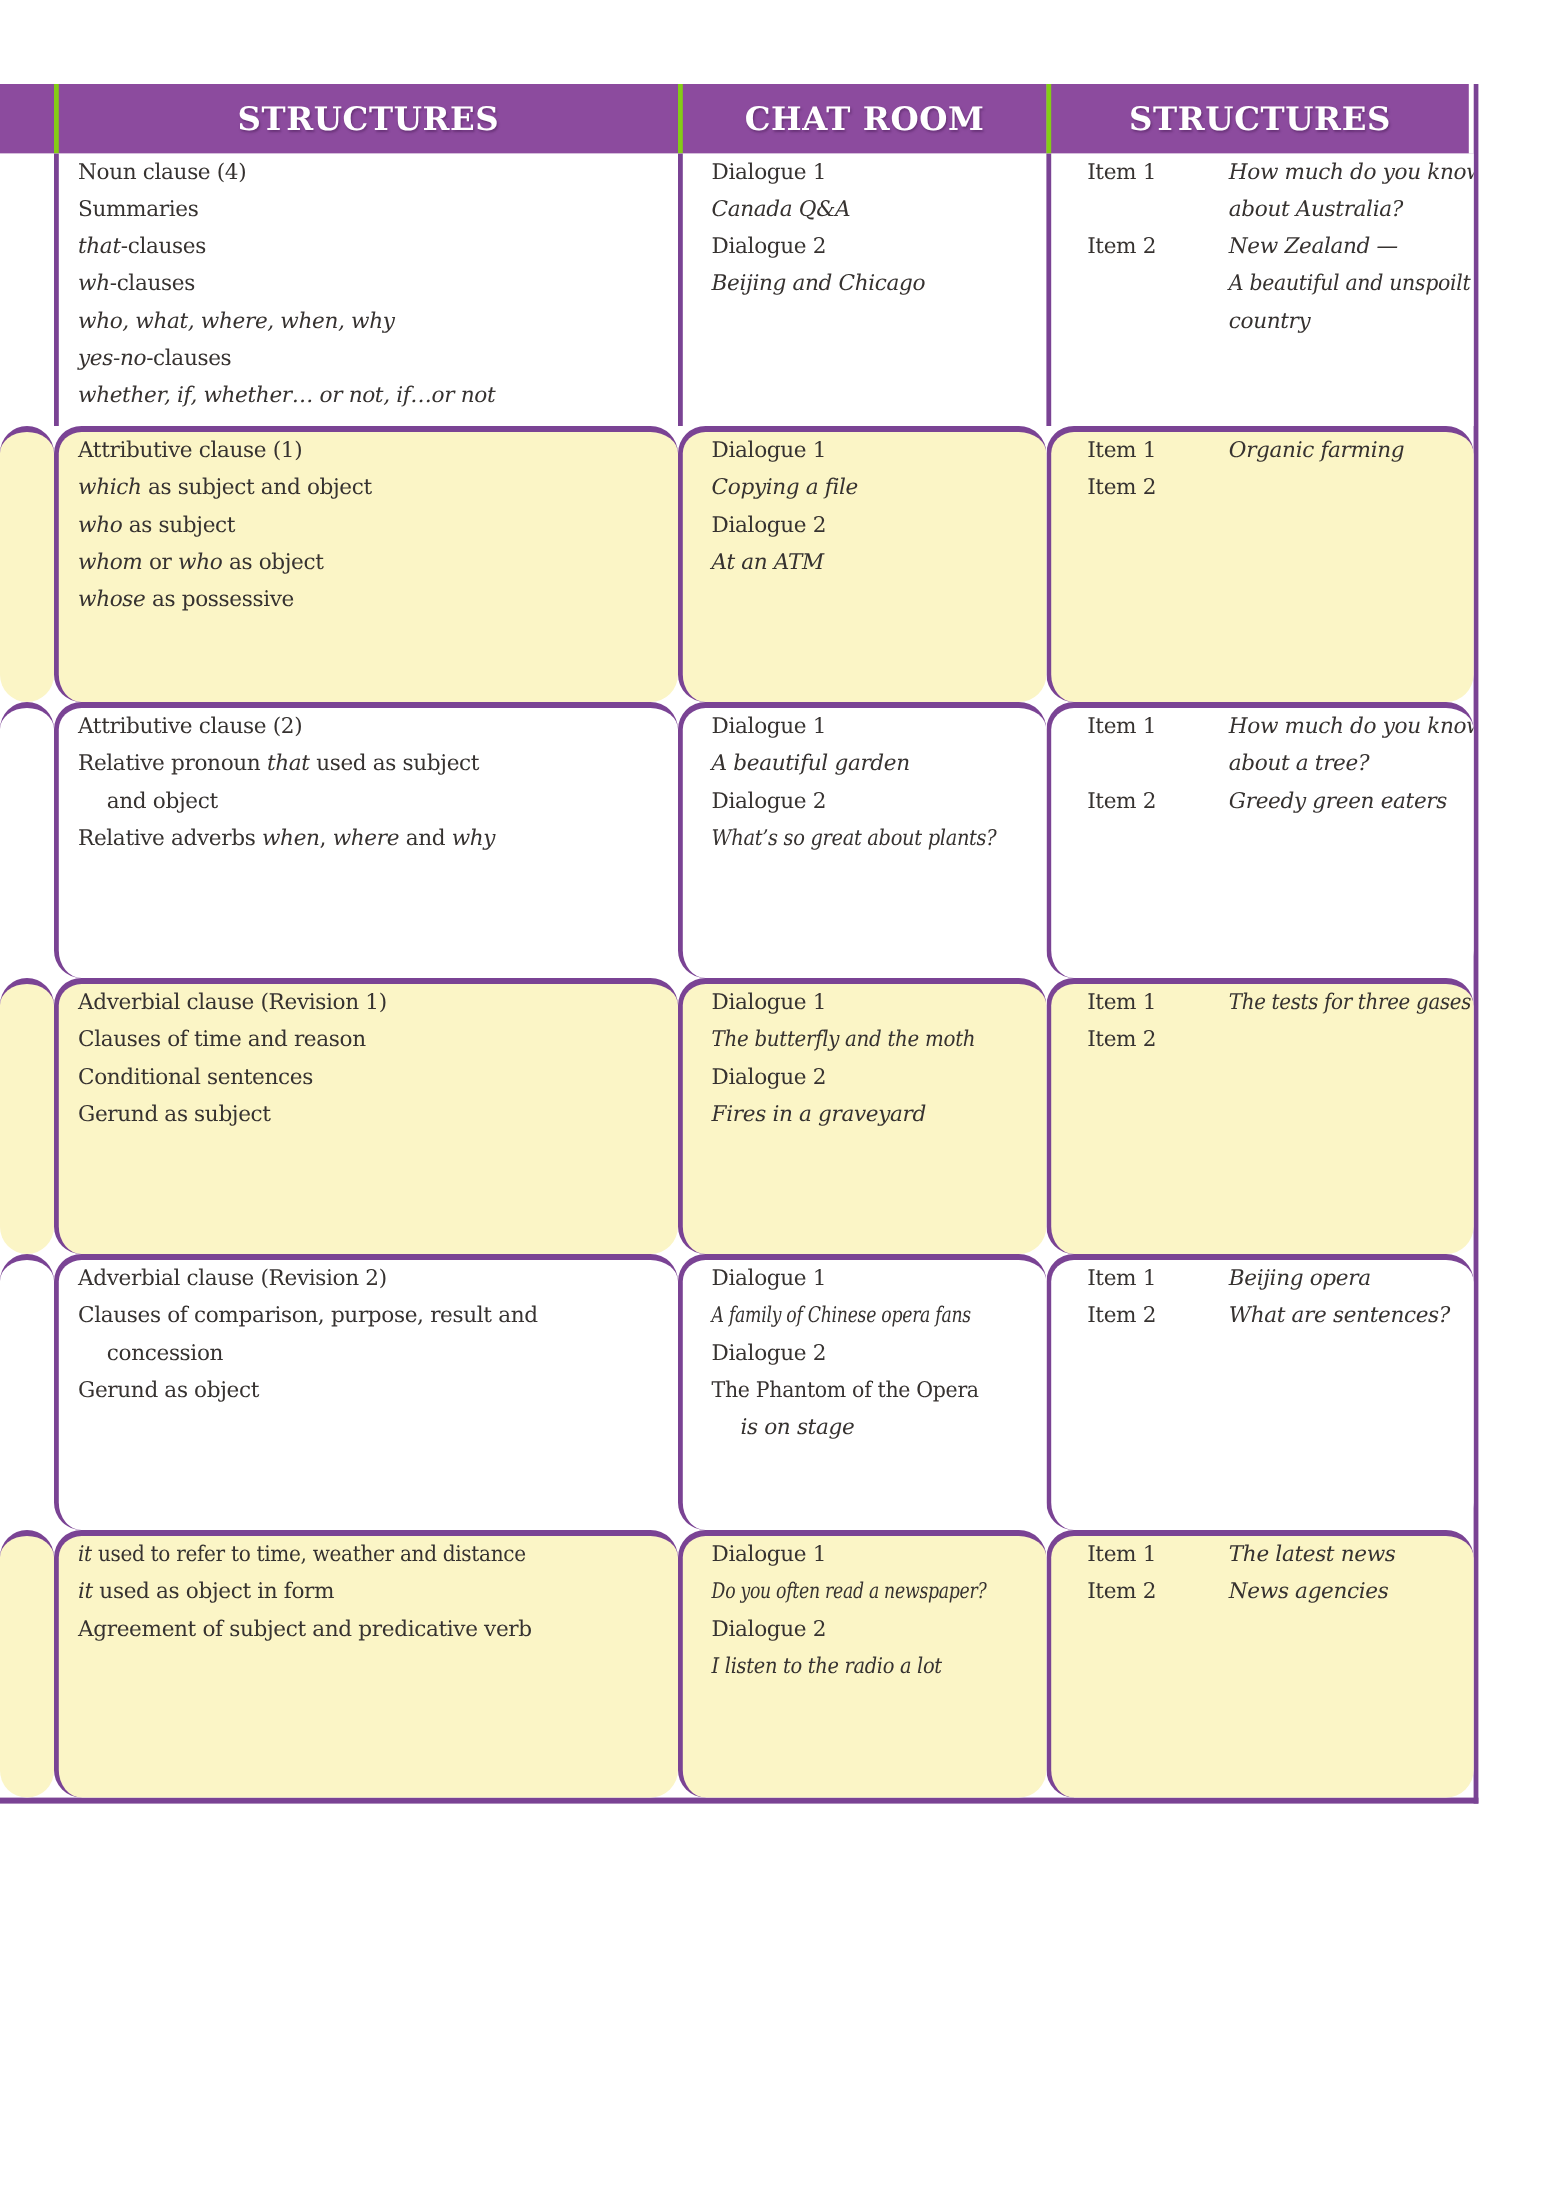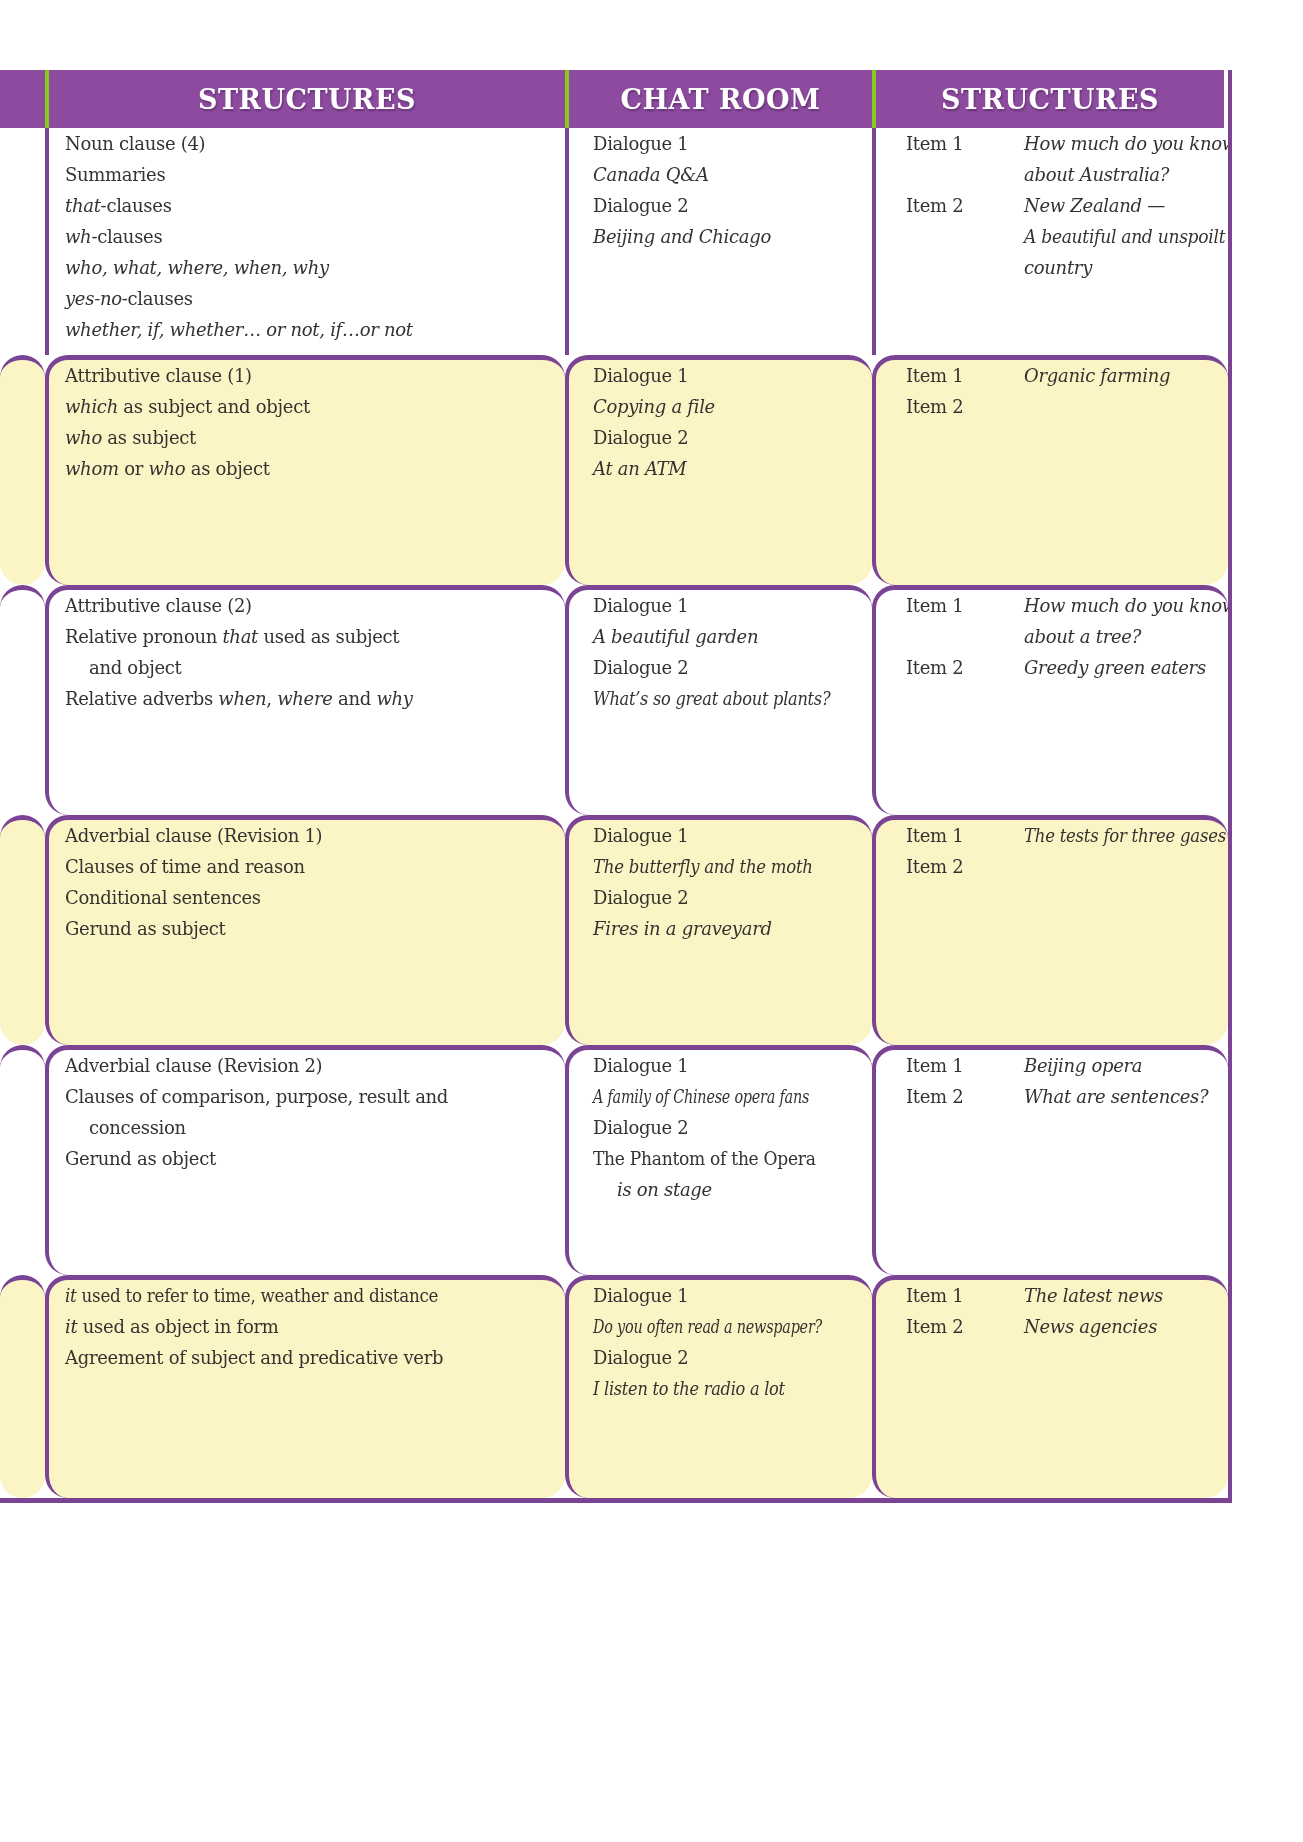--- a/index.html
+++ b/index.html
@@ -109,20 +109,21 @@
             <div class="line"><span class="inner"><span class="seg-i">country</span></span></div>
           </div>
         </div>
       </div>
       <div class="td cream rowsep"></div>
       <div class="td structures colsep cream rowsep">
         <div class="line"><span class="inner"><span>Attributive clause (1)</span></span></div>
         <div class="line"><span class="inner"><span class="seg-i">which</span><span> as subject and object</span></span></div>
         <div class="line"><span class="inner"><span class="seg-i">who</span><span> as subject</span></span></div>
         <div class="line"><span class="inner"><span class="seg-i">whom</span><span> or </span><span class="seg-i">who</span><span> as object</span></span></div>
+        <div class="line"><span class="inner"><span class="seg-i">whose</span><span> as possessive</span></span></div>
       </div>
       <div class="td chat colsep cream rowsep">
         <div class="line"><span class="inner"><span>Dialogue 1</span></span></div>
         <div class="line"><span class="inner"><span class="seg-i">Copying a file</span></span></div>
         <div class="line"><span class="inner"><span>Dialogue 2</span></span></div>
         <div class="line"><span class="inner"><span class="seg-i">At an ATM</span></span></div>
       </div>
       <div class="td programme colsep cream rowsep">
         <div class="prog-item">
           <div class="prog-label line">Item 1</div>

